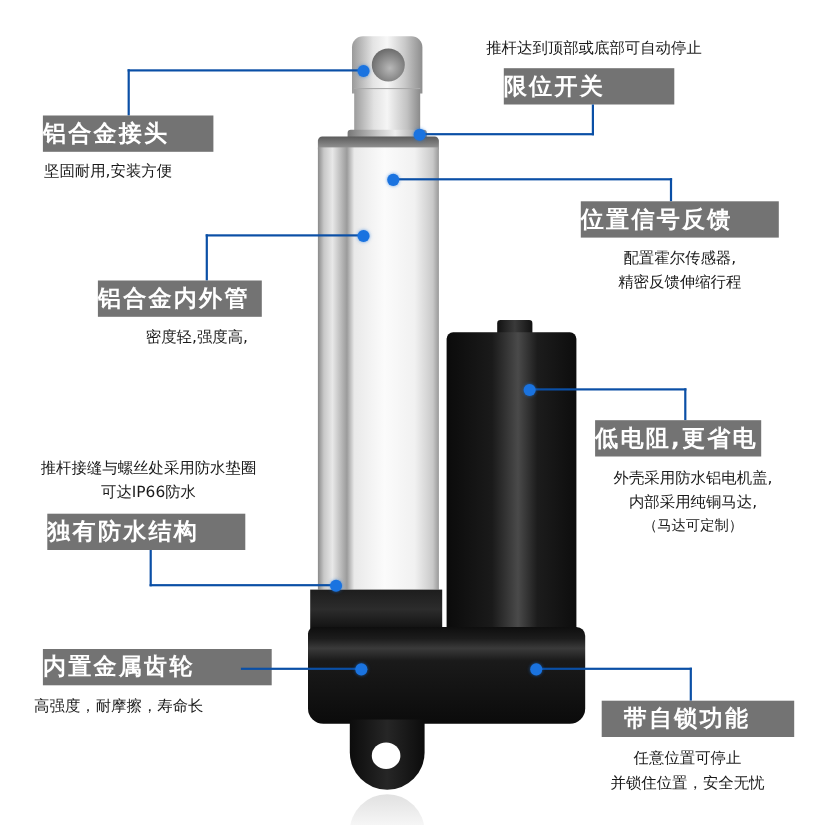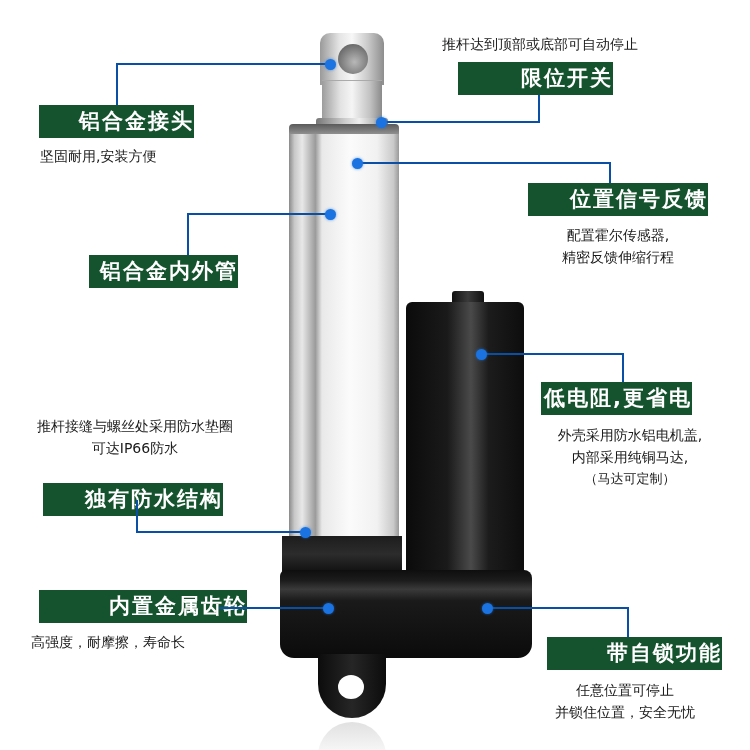--- a/index.html
+++ b/index.html
@@ -1,19 +1,19 @@
 <!DOCTYPE html>
 <html><head>
 <meta charset="utf-8">
 <style>
   html, body { margin:0; padding:0; background:#ffffff; }
   body { width:750px; height:750px; position:relative; overflow:hidden;
          font-family:"DejaVu Sans","Liberation Sans",sans-serif; color:#1a1a1a; }
-  .tag { position:absolute; background:#14532d; color:#ffffff; font-weight:bold;
-         font-size:21px; line-height:33px; height:33px; text-align:right; letter-spacing:2px; }
+  .tag { position:absolute; background:#737373; color:#ffffff; font-weight:bold;
+         font-size:21px; line-height:33px; height:33px; text-align:left; letter-spacing:2px; }
   .desc { position:absolute; font-size:14px; line-height:22px; color:#1a1a1a; text-align:center; white-space:nowrap; }
   .desc.left { text-align:left; }
   .ln { position:absolute; background:#0a4fa6; }
   .h { height:2px; }
   .v { width:2px; }
   .dot { position:absolute; width:11px; height:11px; border-radius:50%; background:#1a73e0;
          box-shadow:0 0 3px rgba(26,115,224,0.7); margin-left:-5px; margin-top:-5px; z-index:5; }
   
   .part { position:absolute; }
   .rod-head { left:320px; top:33px; width:64px; height:52px; border-radius:10px 10px 0 0;
@@ -91,41 +91,42 @@
     <div>精密反馈伸缩行程</div>
   </div>
 </div>
 
 <div>
   <div class="dot" style="left:330px; top:214px;"></div>
   <div class="ln h" style="left:187px; top:213px; width:143px;"></div>
   <div class="ln v" style="left:187px; top:213px; height:42px;"></div>
   <div class="tag" style="left:89px; top:255px; width:149px;font-family:Liberation Serif, serif;">铝合金内外管</div>
   <div class="desc" style="left:79px; top:296px; width:200px;">
+    <div>密度轻,强度高,</div>
   </div>
 </div>
 
 <div>
   <div class="dot" style="left:481px; top:354px;"></div>
   <div class="ln h" style="left:481px; top:353px; width:143px;"></div>
   <div class="ln v" style="left:622px; top:353px; height:29px;"></div>
   <div class="tag" style="left:541px; top:382px; width:151px;">低电阻,更省电</div>
   <div class="desc" style="left:525px; top:424px; width:210px;">
     <div>外壳采用防水铝电机盖,</div>
     <div>内部采用纯铜马达,</div>
     <div style="font-size:13px;">（马达可定制）</div>
   </div>
 </div>
 
 <div>
   <div class="desc" style="left:10px; top:415px; width:250px;">
     <div>推杆接缝与螺丝处采用防水垫圈</div>
     <div>可达IP66防水</div>
   </div>
-  <div class="tag" style="left:43px; top:467px; width:180px;margin-top:16px;">独有防水结构</div>
+  <div class="tag" style="left:43px; top:467px; width:180px;">独有防水结构</div>
   <div class="ln v" style="left:136px; top:500px; height:33px;"></div>
   <div class="ln h" style="left:136px; top:531px; width:169px;"></div>
   <div class="dot" style="left:305px; top:532px;"></div>
 </div>
 
 <div>
   <div class="tag" style="left:39px; top:590px; width:208px;">内置金属齿轮</div>
   <div class="ln h" style="left:219px; top:607px; width:109px;"></div>
   <div class="dot" style="left:328px; top:608px;"></div>
   <div class="desc left" style="left:31px; top:631px;text-align:right;">

